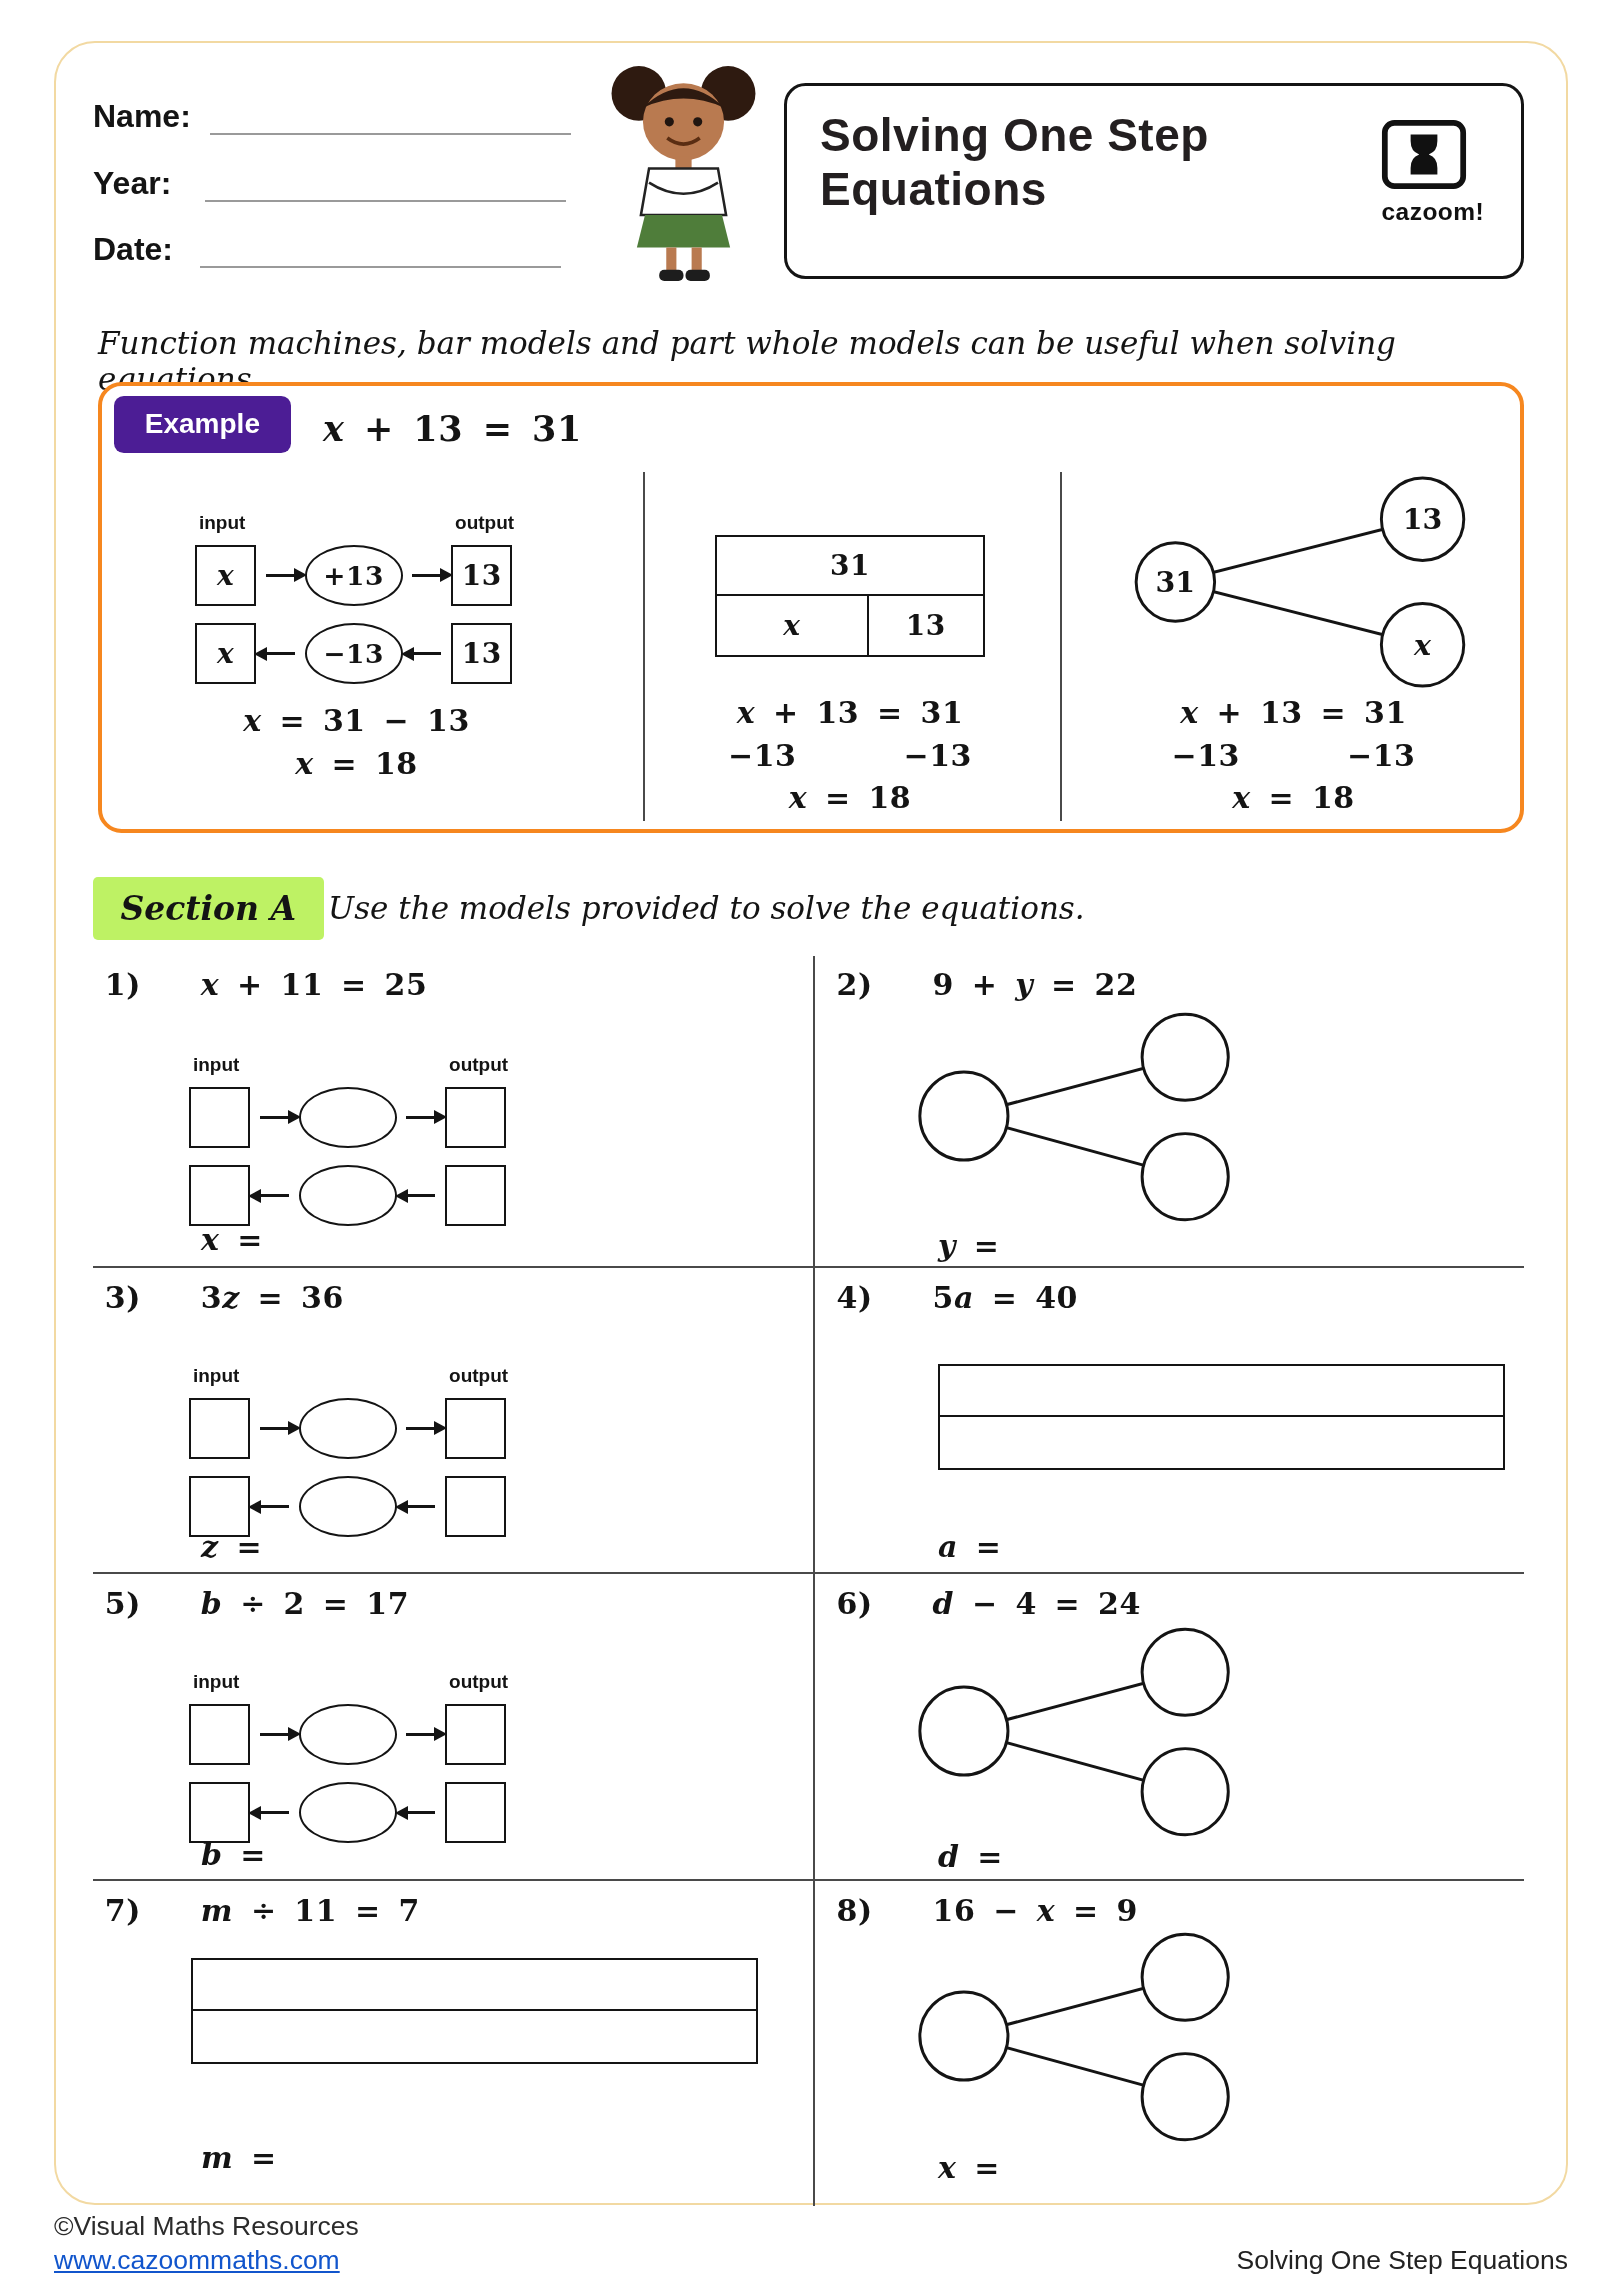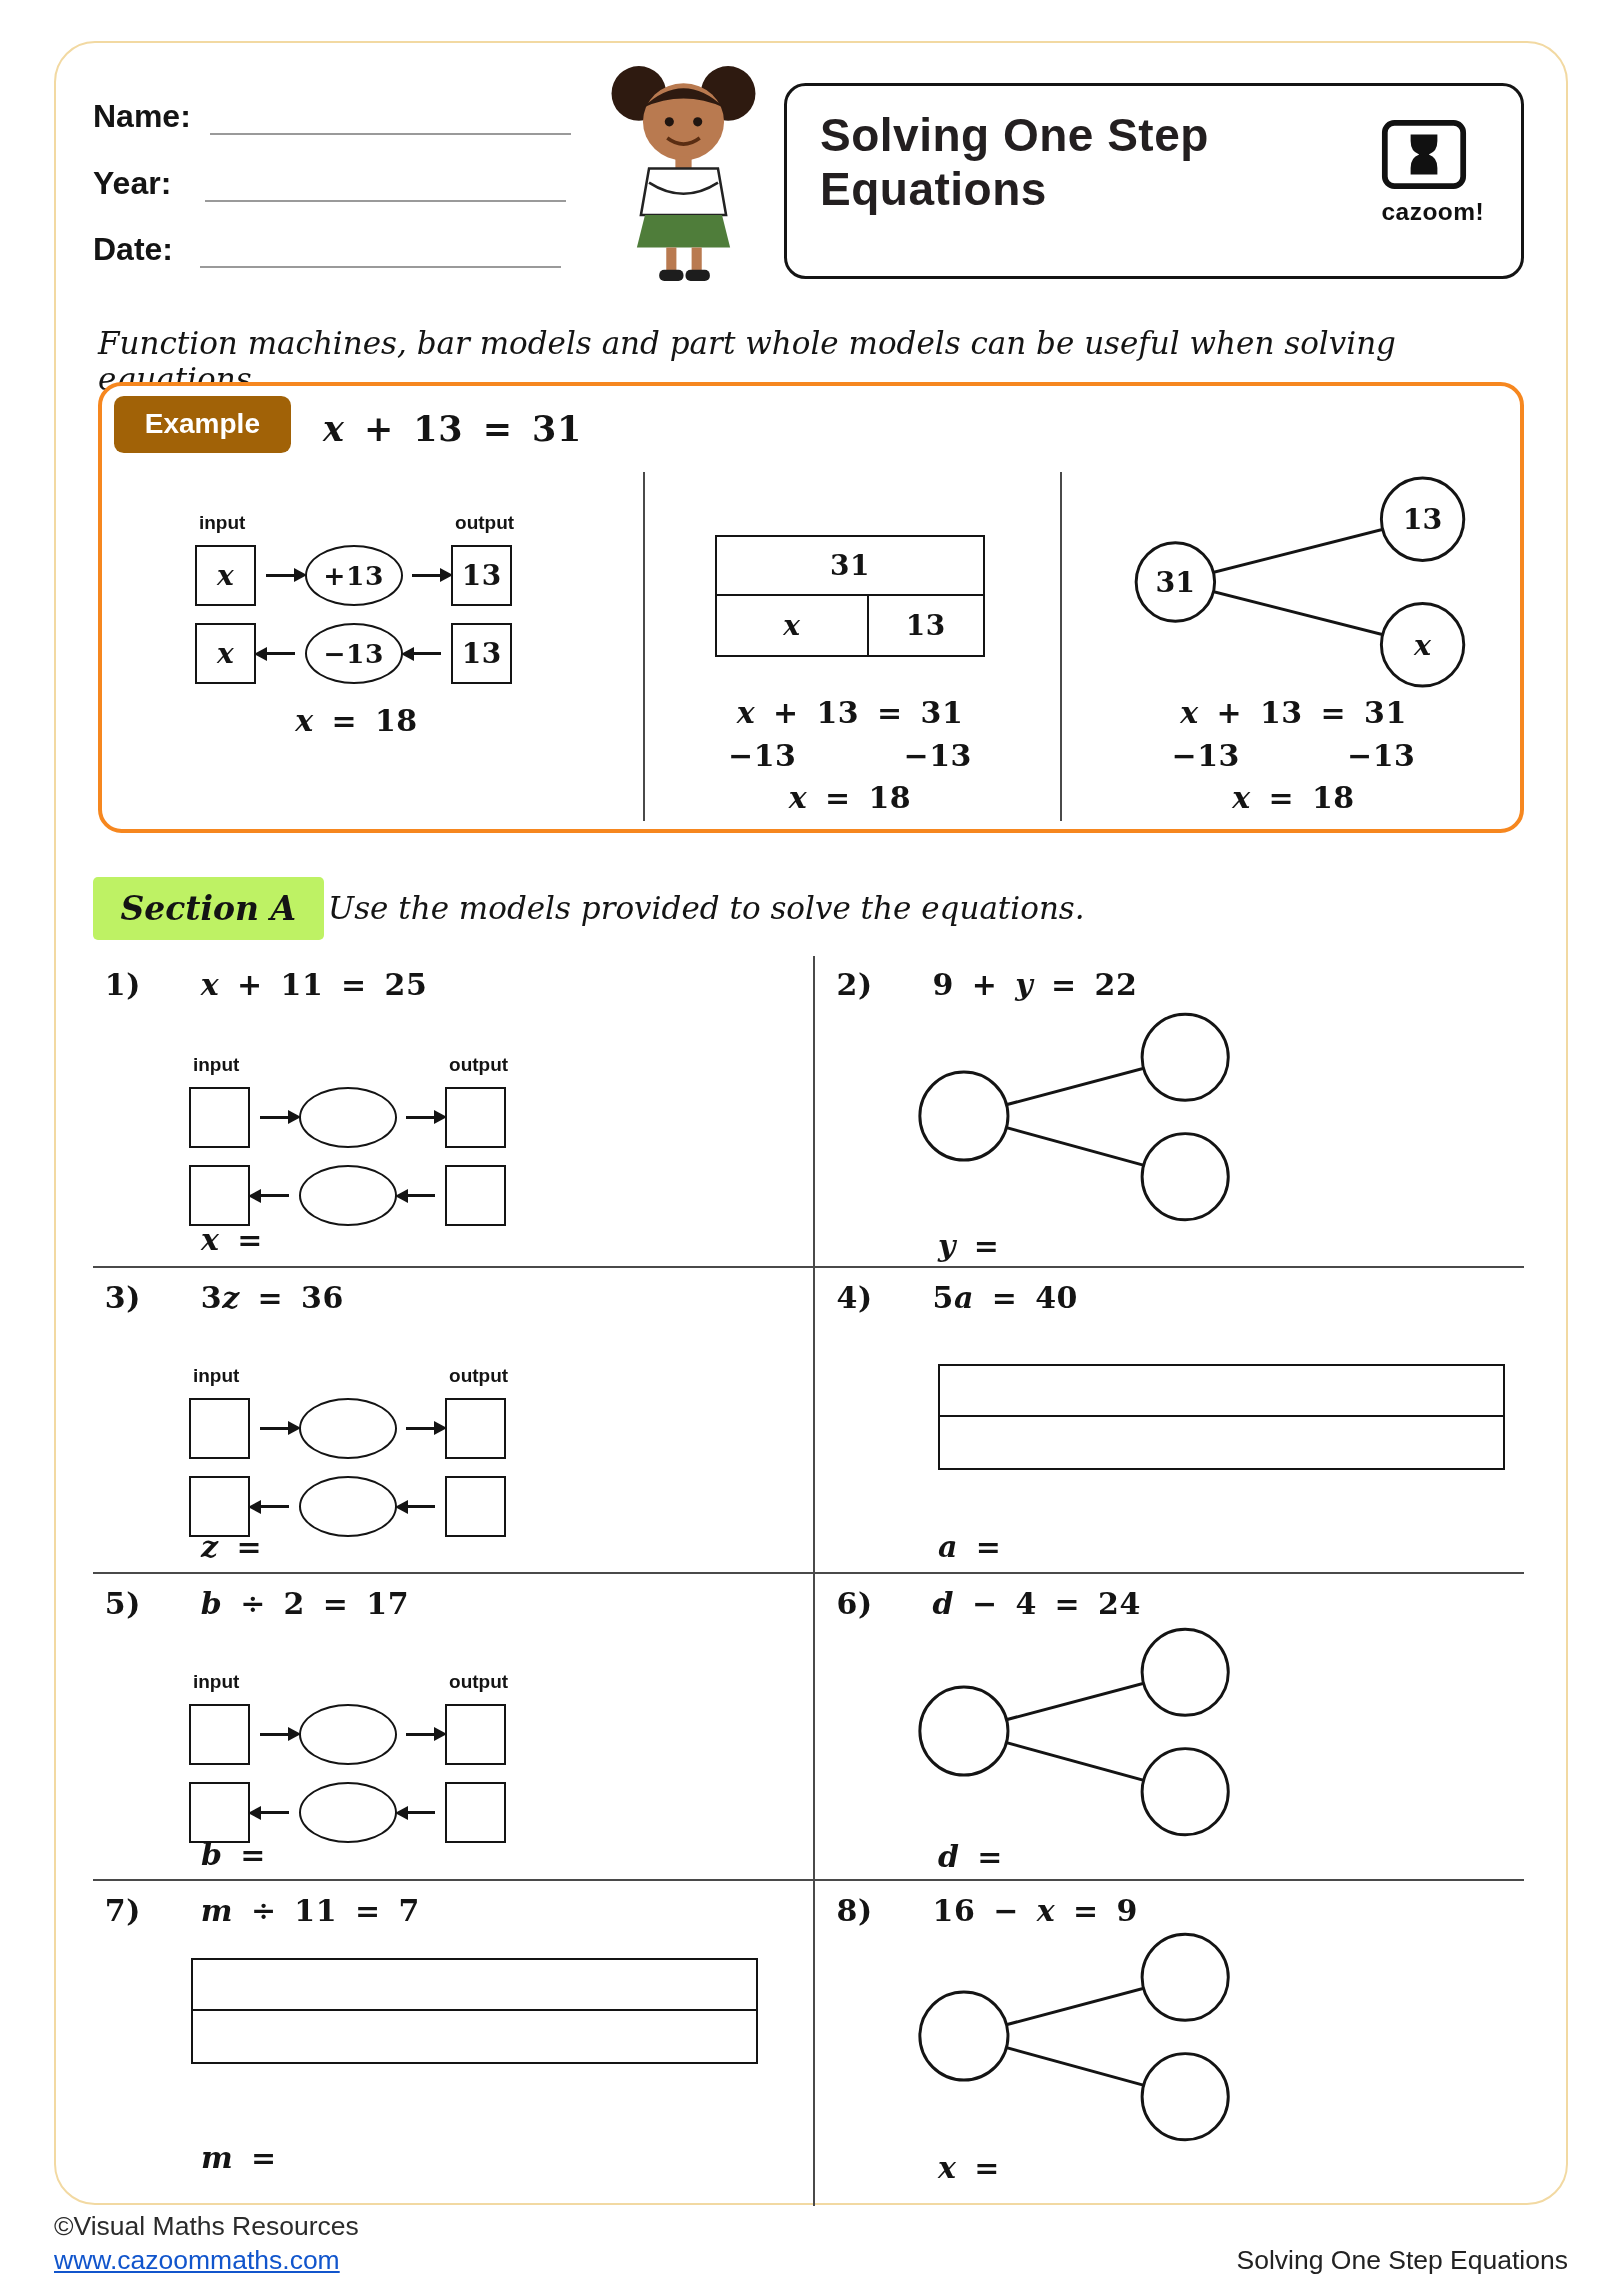--- a/index.html
+++ b/index.html
@@ -22,21 +22,21 @@
   .logo { position:absolute; right:21.6px; top:33px; width:118px; text-align:left; }
   .brand { font-size:24.5px; font-weight:bold; color:#111; margin-top:3.9px; letter-spacing:0.5px; }
 
   
   .intro { position:absolute; left:98px; top:325px; width:1372px;
            font:italic 31px "DejaVu Serif", serif; color:#141414; }
 
   
   .example { position:absolute; left:98px; top:382px; width:1426px; height:451px;
              border:4.9px solid #F6871F; border-radius:23.5px; background:#fff; }
-  .ex-tab { position:absolute; left:11.8px; top:9.8px; background:#a16207; color:#fff;
+  .ex-tab { position:absolute; left:11.8px; top:9.8px; background:#4c1d95; color:#fff;
             font-size:28px; font-weight:bold; padding:12.7px 31px; border-radius:9.8px; }
   .ex-eq { position:absolute; left:221px; top:21.6px; }
   .vdiv { position:absolute; top:86px; width:2px; height:349px; background:#4a4a4a; }
 
   .math { font-family:"DejaVu Serif", serif; font-weight:700; color:#141414;
           word-spacing:6.9px; letter-spacing:0.5px; } .fs36 { font-size:35px; }
 
   
   .fm { width:323px; }
   .fm-labels { display:flex; justify-content:space-between; font-weight:bold; font-size:19px; color:#141414; padding:0 3.9px;margin-top:36px; }
@@ -164,20 +164,21 @@
         <div class="fm-box math">
             <i>x</i>
           </div>
         <div class="arr l"></div>
         <div class="fm-oval math">−13</div>
         <div class="arr l"></div>
         <div class="fm-box math">13</div>
       </div>
     </div>
     <div class="work" style="left:44px; top:314px; width:421px;">
+      <div class="math"><i>x</i> = 31 − 13</div>
       <div class="math"><i>x</i> = 18</div>
     </div>
 
     <div class="abs" style="left:613px; top:149px; width:270px;">
       <div class="bar-total math">31</div>
       <div class="bar-split">
         <div class="c1 math">
             <i>x</i>
           </div>
         <div class="c2 math">13</div>

